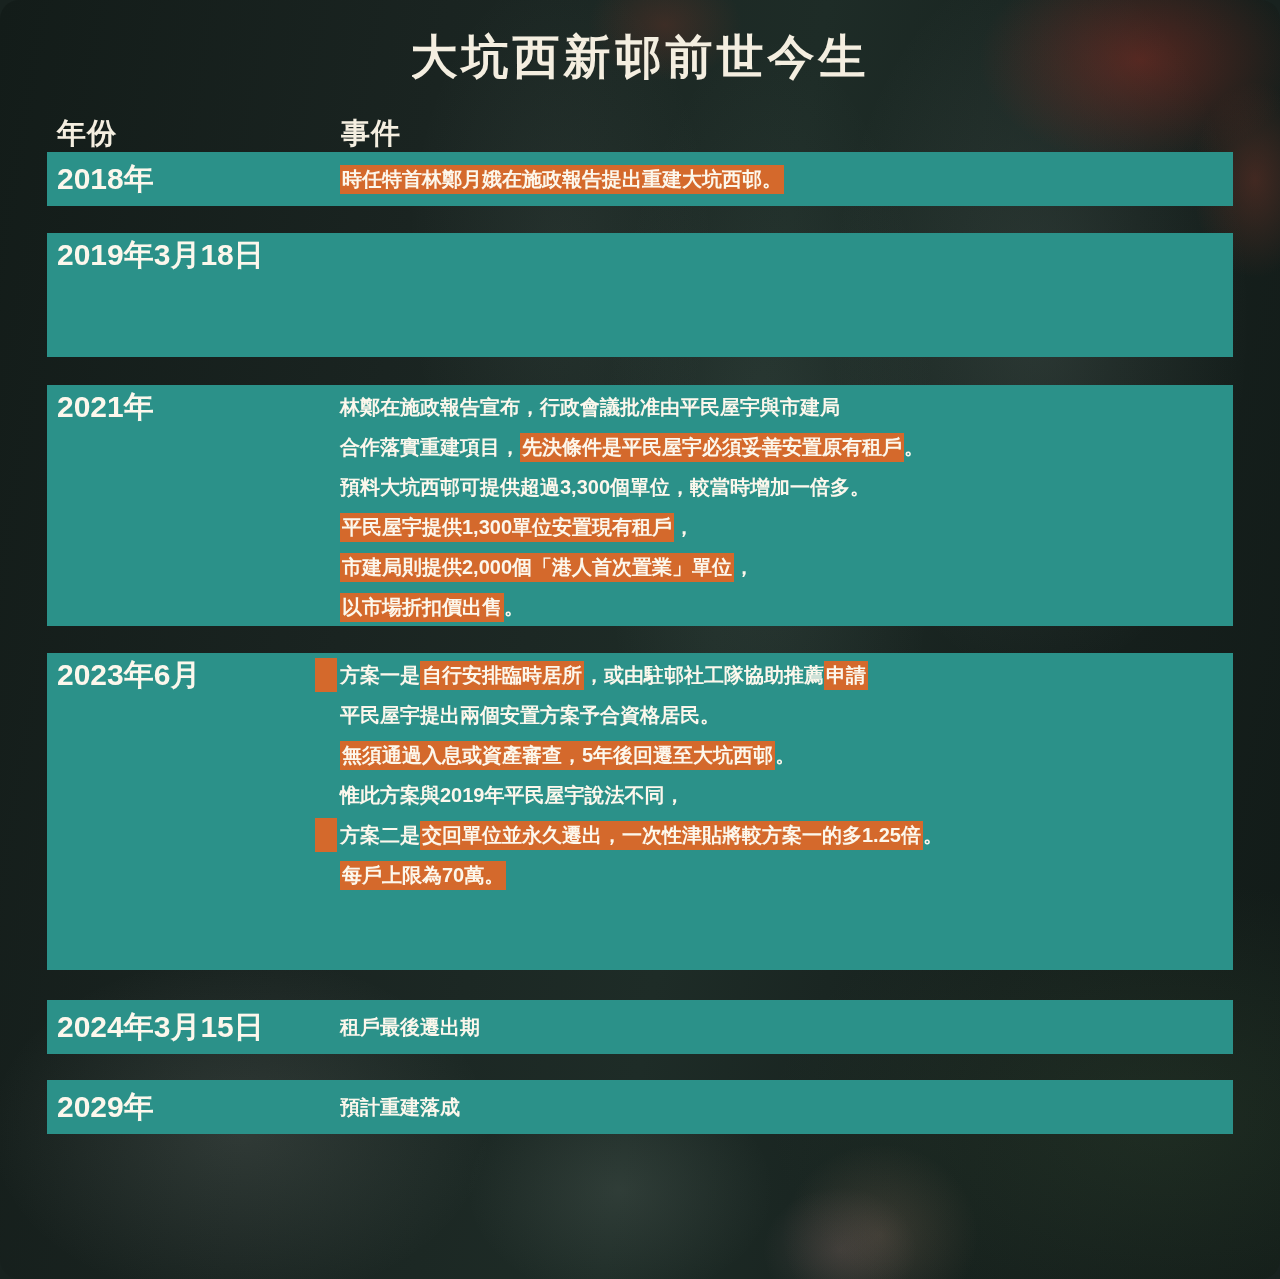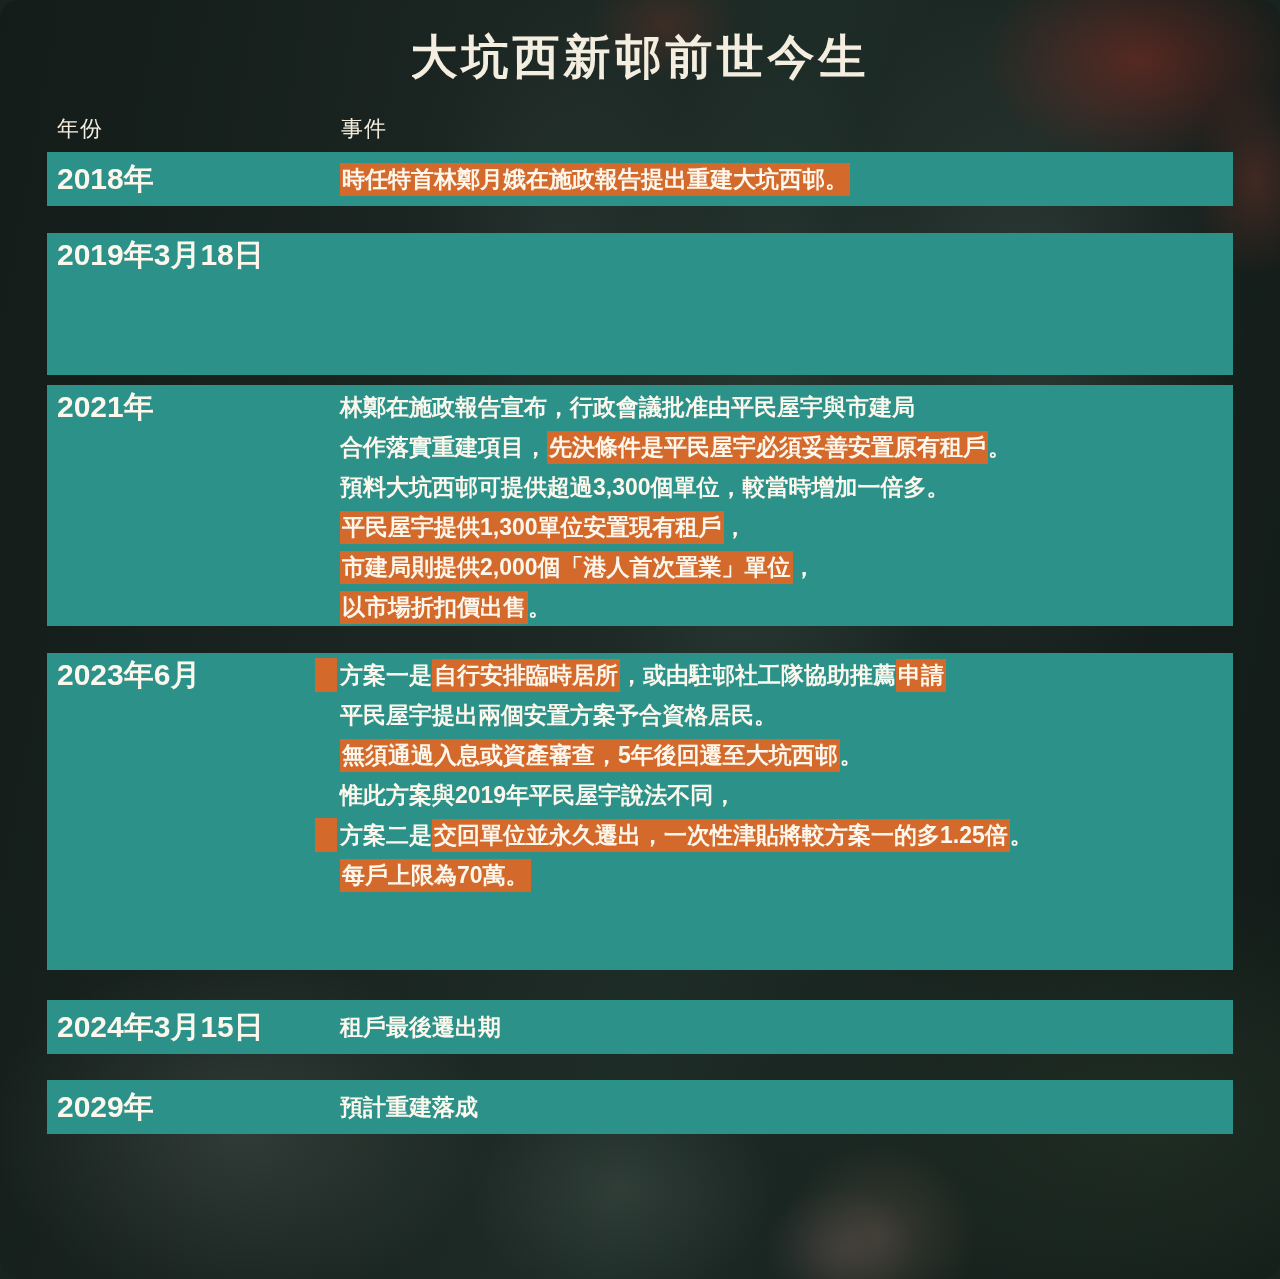--- a/index.html
+++ b/index.html
@@ -33,39 +33,39 @@
       linear-gradient(100deg,#131c19 0%,#1a2421 30%,#1e2c27 55%,#16201d 78%,#121b18 100%);
   }
   .title{
     position:absolute;top:26px;left:0;width:100%;
     text-align:center;
     font-size:47px;font-weight:800;letter-spacing:4px;
     color:var(--title);
   }
   .col-header{
     position:absolute;top:114px;
-    font-size:22px;font-weight:400;color:var(--title);letter-spacing:1px;
+    font-size:29px;font-weight:700;color:var(--title);letter-spacing:1px;
   }
   .col-header.year{left:57px;}
   .col-header.event{left:341px;}
   .row{
     position:absolute;left:47px;width:1186px;
     background:var(--teal);
   }
   .year-cell{
     position:absolute;left:10px;top:0;width:275px;
     font-size:30px;font-weight:700;color:var(--ink);
     white-space:nowrap;
   }
   .event-cell{
     position:absolute;left:293px;top:0;width:885px;
   }
   .line{
     position:relative;height:40px;line-height:40px;
-    font-size:23px;font-weight:700;color:var(--ink);
+    font-size:20px;font-weight:700;color:var(--ink);
     white-space:nowrap;
   }
   .row.single .year-cell,.row.single .event-cell{top:7px;}
   .row.multi .year-cell,.row.multi .event-cell{top:2px;}
   .row.single .year-cell,.row.multi .year-cell{line-height:40px;}
   .hl{
     background:var(--orange);
     padding:3px 2px 4px;
   }
   .bullet{
@@ -82,21 +82,21 @@
   <h1 class="title">大坑西新邨前世今生</h1>
   <div class="col-header year">年份</div>
   <div class="col-header event">事件</div>
   <div id="timeline">
       <div class="row single" style="top: 152px; height: 54px;">
         <div class="year-cell">2018年</div>
         <div class="event-cell">
           <div class="line"><span class="hl">時任特首林鄭月娥在施政報告提出重建大坑西邨。</span></div>
         </div>
       </div>
-      <div class="row multi" style="top: 233px; height: 142px;">
+      <div class="row multi" style="top: 233px; height: 124px;">
         <div class="year-cell">2019年3月18日</div>
       </div>
       <div class="row multi" style="top: 385px; height: 241px;">
         <div class="year-cell">2021年</div>
         <div class="event-cell">
           <div class="line"><span class="plain">林鄭在施政報告宣布，行政會議批准由平民屋宇與市建局</span></div>
           <div class="line"><span class="plain">合作落實重建項目，</span><span class="hl">先決條件是平民屋宇必須妥善安置原有租戶</span><span class="plain">。</span></div>
           <div class="line"><span class="plain">預料大坑西邨可提供超過3,300個單位，較當時增加一倍多。</span></div>
           <div class="line"><span class="hl">平民屋宇提供1,300單位安置現有租戶</span><span class="plain">，</span></div>
           <div class="line"><span class="hl">市建局則提供2,000個「港人首次置業」單位</span><span class="plain">，</span></div>

